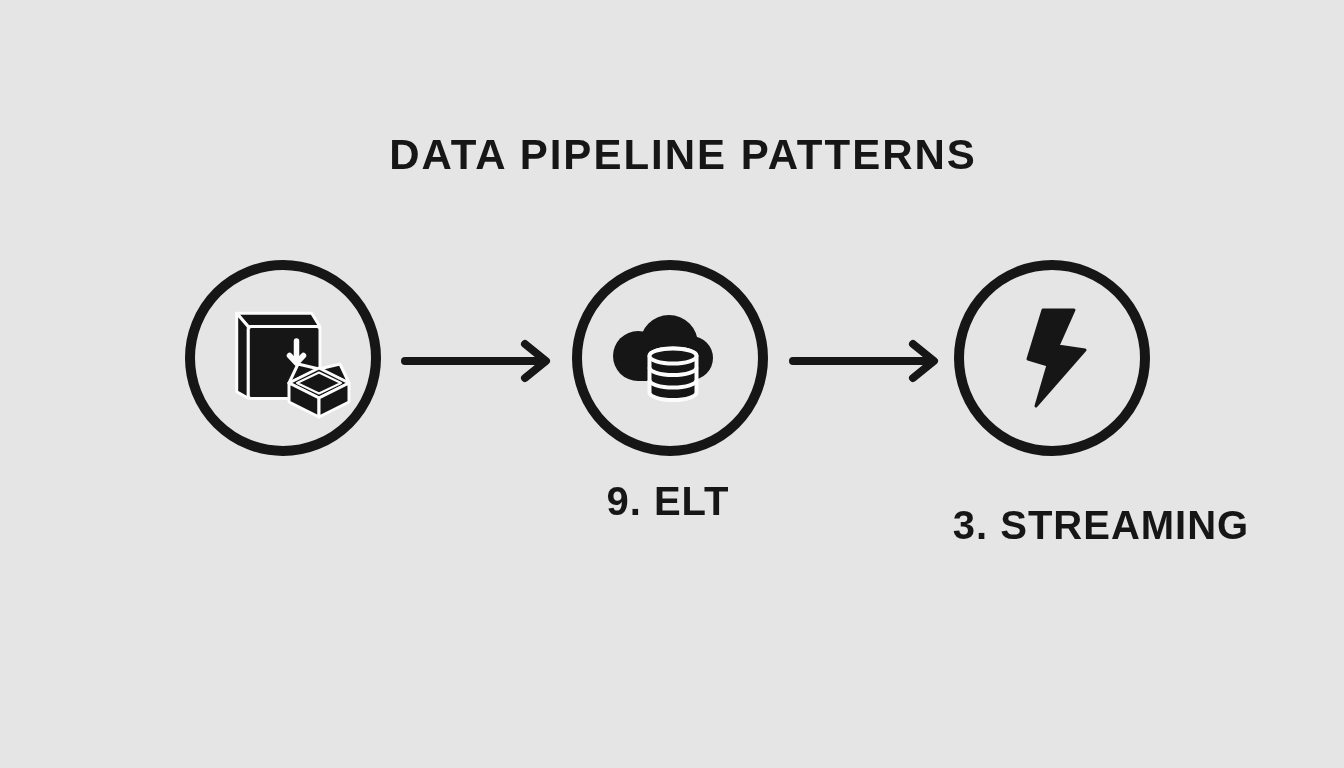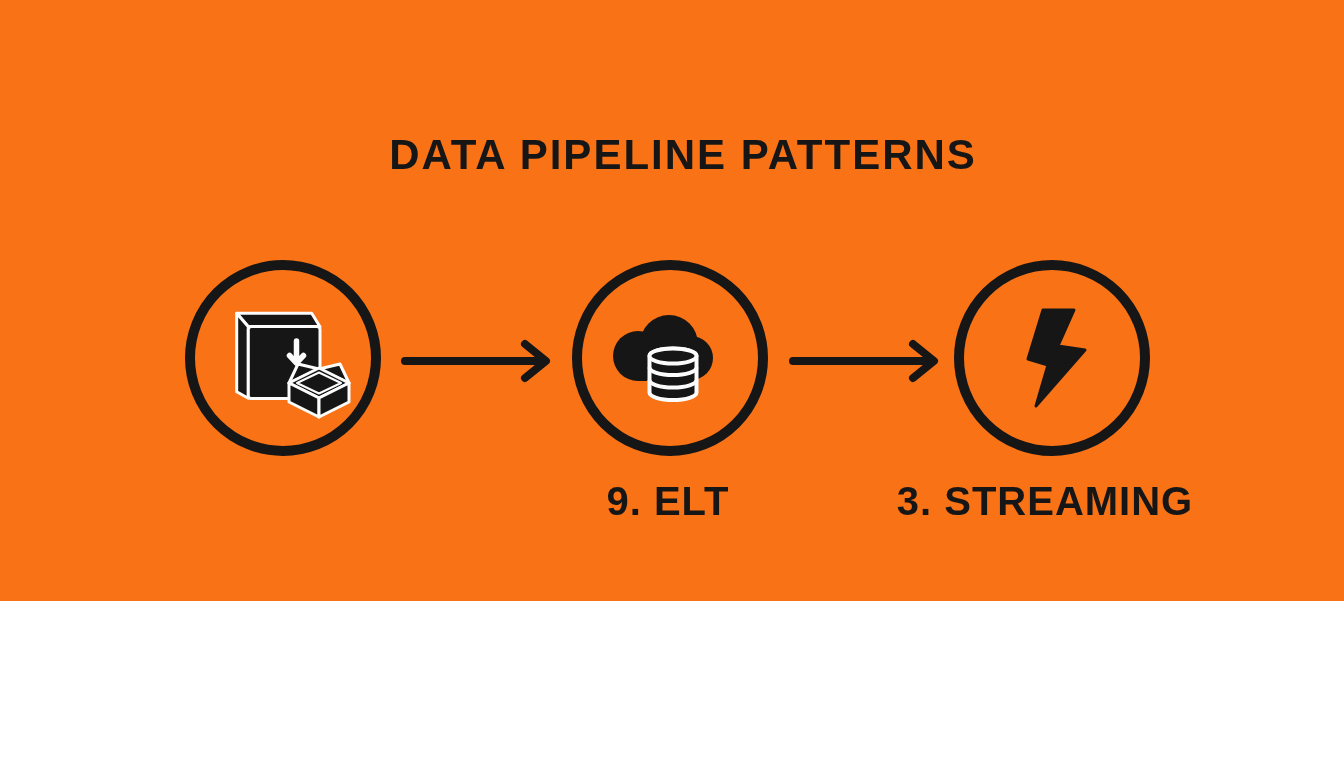--- a/index.html
+++ b/index.html
@@ -4,22 +4,22 @@
 <style>
   html, body { margin: 0; padding: 0; }
   body {
     width: 1344px; height: 768px;
     font-family: "Liberation Sans", "DejaVu Sans", sans-serif;
     background: #ffffff;
     overflow: hidden;
   }
   .stage {
     position: relative;
-    width: 1344px; height: 601px;
-    background: #f97316;
+    width: 1344px; height: 768px;
+    background: #e5e5e5;
   }
   .diagram-title {
     position: absolute;
     top: 134px; left: 683px;
     transform: translateX(-50%);
     font-size: 42px;
     font-weight: 800;
     letter-spacing: 2px;
     color: #161616;
     white-space: nowrap;
@@ -53,21 +53,21 @@
     transform: translateX(-50%);
     font-size: 40px;
     font-weight: 800;
     letter-spacing: 1px;
     color: #161616;
     white-space: nowrap;
     line-height: 1;
   }
   .l1 { left: 274px; }
   .l2 { left: 668px; }
-  .l3 { left: 1045px; }
+  .l3 { left: 1101px; margin-top: 24px; }
 </style>
 </head>
 <body>
 
 <div class="stage">
 
   <div class="diagram-title">DATA PIPELINE PATTERNS</div>
 
   <div class="step-circle c1"></div>
   <svg class="icon-svg" style="left:185px; top:260px;" viewBox="0 0 196 196">

